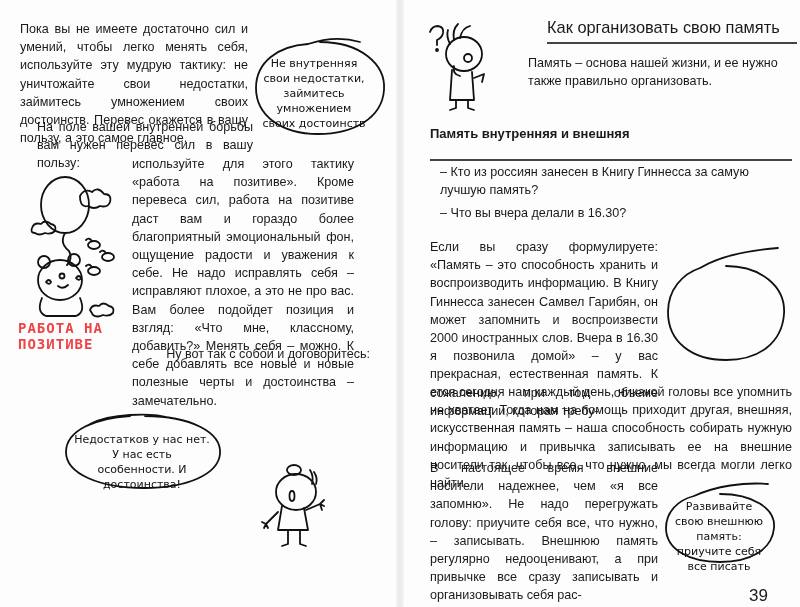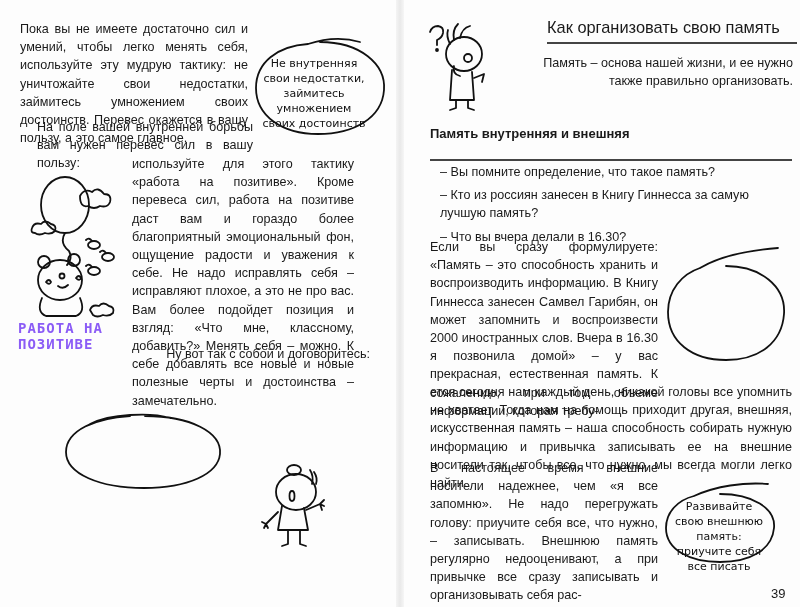--- a/index.html
+++ b/index.html
@@ -19,36 +19,36 @@
   svg.sketch * { fill: none; stroke: #111; stroke-width: 1.8; stroke-linecap: round; stroke-linejoin: round; }
 
   
   .lp-intro { left: 20px; top: 20px; width: 228px; }
   .lp-field { left: 37px; top: 118px; width: 216px; }
   .lp-col { left: 132px; top: 155px; width: 222px; }
   .lp-agree { left: 130px; top: 345px; width: 240px; text-align: right; }
   .lp-bubble1 { left: 262px; top: 56px; width: 104px; }
   .lp-bubble2 { left: 72px; top: 432px; width: 140px; }
   .caption-hand { position: absolute; left: 18px; top: 320px; font-family: "DejaVu Sans Mono", monospace;
-                  font-size: 14px; line-height: 16px; letter-spacing: 1px; font-weight: bold; color:#8b5cf6; }
+                  font-size: 14px; line-height: 16px; letter-spacing: 1px; font-weight: bold; color:#ef4444; }
 
   
   .rp-title { position: absolute; left: 145px; top: 8px; width: 250px; font-size: 16.4px;
               line-height: 22px; padding-bottom: 4px; border-bottom: 2px solid #444; }
-  .rp-lead { left: 126px; top: 46px; width: 265px; text-align: right; }
+  .rp-lead { left: 126px; top: 46px; width: 265px; text-align: left; }
   .rp-subtitle { position: absolute; left: 28px; top: 117px; width: 362px; font-size: 13px; font-weight: bold;
                  line-height: 18px; border-bottom: 2px solid #444; padding-bottom: 16px; }
   .rp-questions { left: 38px; top: 155px; width: 354px; text-align: left; }
   .rp-questions p { margin: 0 0 5px 0; }
   .rp-def { left: 28px; top: 230px; width: 228px; }
   .rp-def-full { left: 28px; top: 375px; width: 362px; }
   .rp-now { left: 28px; top: 451px; width: 228px; }
   .rp-bubble1 { left: 272px; top: 262px; width: 100px; }
   .rp-bubble2 { left: 270px; top: 491px; width: 94px; }
-  .page-number { position: absolute; left: 369px; top: 578px; font-size: 13px; }
+  .page-number { position: absolute; left: 347px; top: 578px; font-size: 17px; }
 </style>
 </head>
 <body>
 
 <div class="spread">
   <div class="gutter"></div>
 
   <div class="page page-left">
     <div class="body-text lp-intro">
       <p>Пока вы не имеете достаточно сил и умений, чтобы легко менять себя, используйте эту мудрую тактику: не уничтожайте свои недостатки, займитесь умножением своих достоинств. Перевес окажется в вашу пользу, а это самое главное.</p>
@@ -93,20 +93,21 @@
       <div>ПОЗИТИВЕ</div>
     </div>
 
     <div class="body-text lp-agree">
       <p>Ну вот так с собой и договоритесь:</p>
     </div>
 
     <svg class="sketch" style="left:60px; top:412px;" width="170" height="80">
       <path d="M85 4 C130 4 162 20 160 42 C158 62 128 76 84 76 C40 76 6 62 6 40 C6 18 36 6 70 4 M30 12 C50 2 90 0 110 6"></path>
     </svg>
+    <div class="bubble-text lp-bubble2">Недостатков у нас нет. У нас есть особенности. И достоинства!</div>
 
     <svg class="sketch" style="left:260px; top:462px;" width="70" height="90">
       <ellipse cx="34" cy="8" rx="7" ry="5"></ellipse>
       <path d="M50 8 q4 6 2 14 M54 10 q4 6 2 12"></path>
       <ellipse cx="36" cy="30" rx="20" ry="18"></ellipse>
       <ellipse cx="32" cy="34" rx="2.5" ry="5"></ellipse>
       <path d="M22 44 l-4 24 h30 l-4 -22"></path>
       <path d="M18 50 l-12 12 m0 0 l-4 -2 m4 2 l-2 4 m2 -4 l2 4"></path>
       <path d="M46 48 l14 -6 m0 0 l4 -4 m-4 4 l4 2 m-4 -2 l2 6"></path>
       <path d="M28 68 v14 l-6 2 M40 68 v14 l6 2"></path>
@@ -130,21 +131,20 @@
 
     <div class="rp-title">Как организовать свою память</div>
 
     <div class="body-text rp-lead">
       <p>Память – основа нашей жизни, и ее нужно также правильно организовать.</p>
     </div>
 
     <div class="rp-subtitle">Память внутренняя и внешняя</div>
 
     <div class="body-text rp-questions">
-      <p>– Вы помните определение, что такое память?</p>
       <p>– Кто из россиян занесен в Книгу Гиннесса за самую лучшую память?</p>
       <p>– Что вы вчера делали в 16.30?</p>
     </div>
 
     <div class="body-text rp-def">
       <p>Если вы сразу формулируете: «Память – это способность хранить и воспроизводить информацию. В Книгу Гиннесса занесен Самвел Гарибян, он может запомнить и воспроизвести 2000 иностранных слов. Вчера в 16.30 я позвонила домой» – у вас прекрасная, естественная память. К сожалению, при том объеме информации, которая требу-</p>
     </div>
 
     <svg class="sketch" style="left:258px; top:238px;" width="132" height="118">
       <path d="M66 20 C100 20 126 40 124 68 C122 96 100 114 66 114 C32 114 8 96 8 66 C8 44 22 28 40 22 M40 22 C60 10 92 4 118 2"></path>

